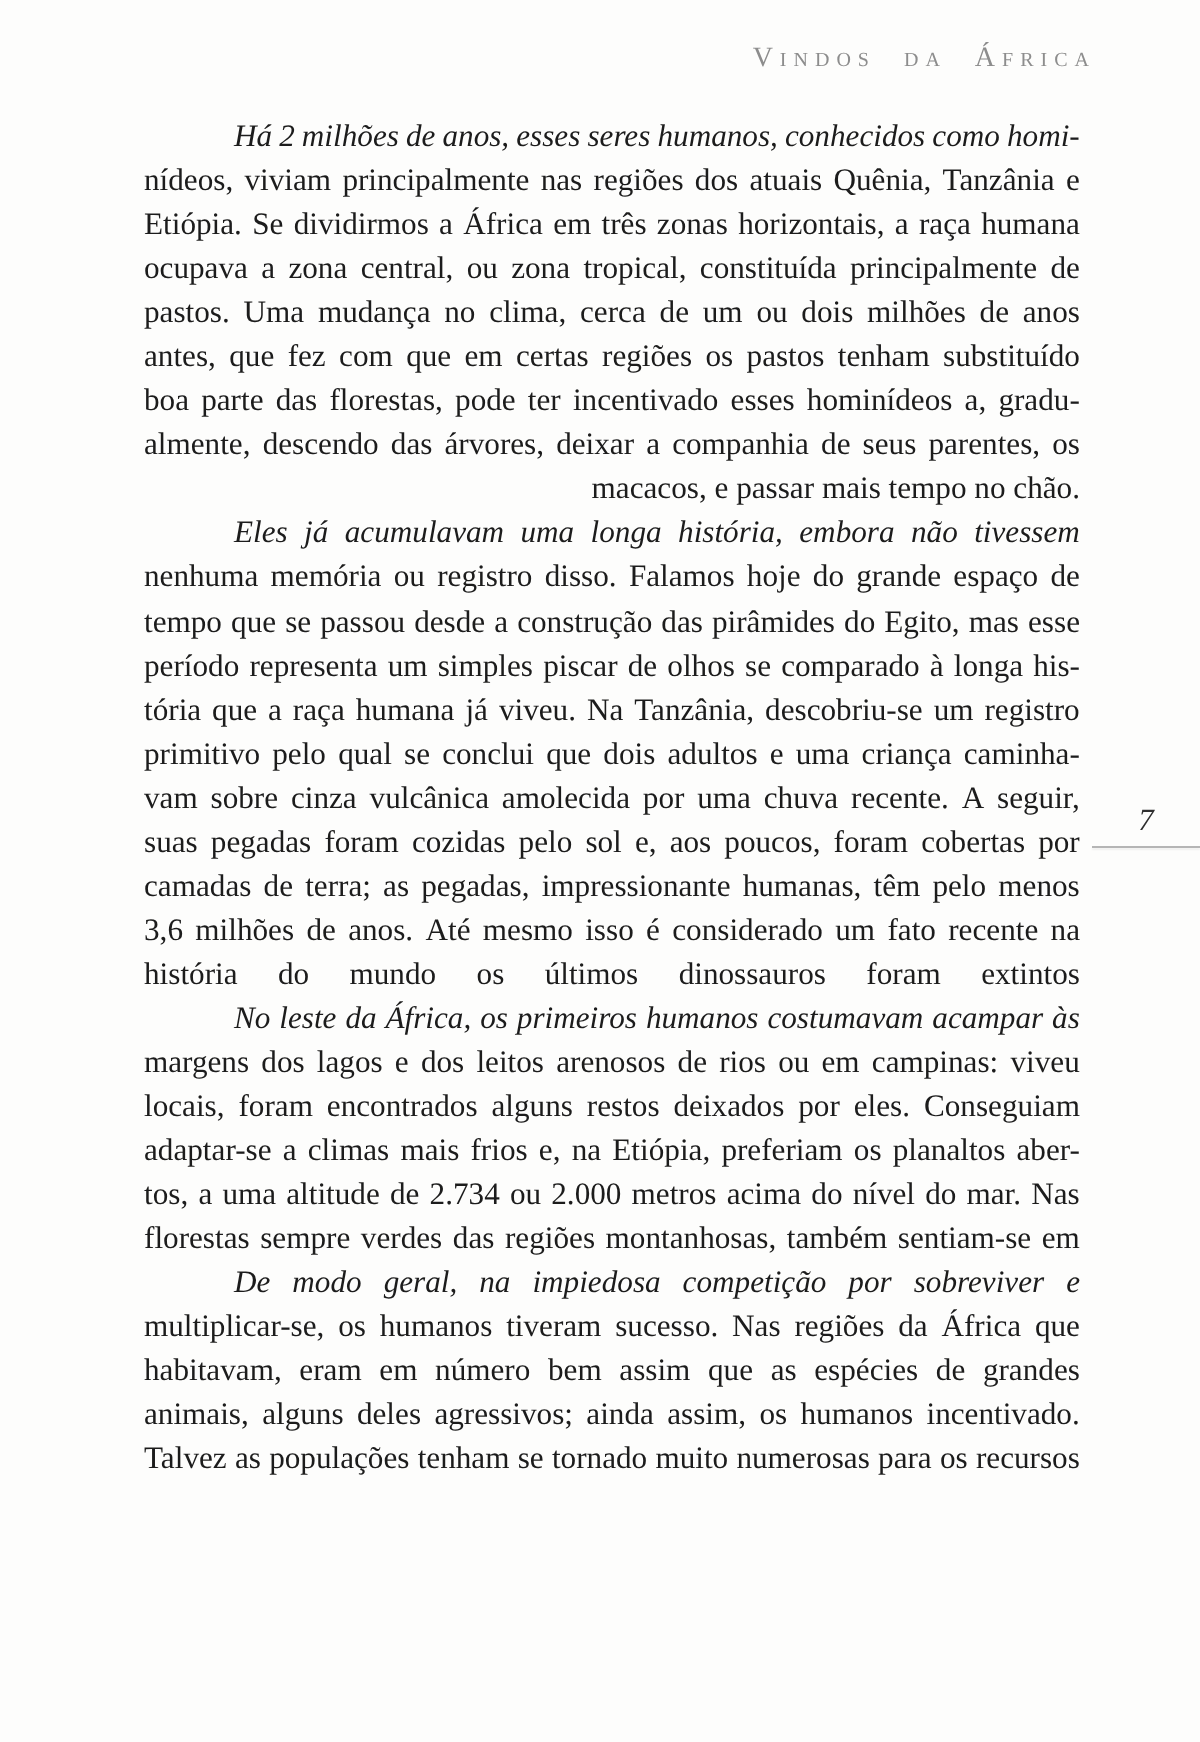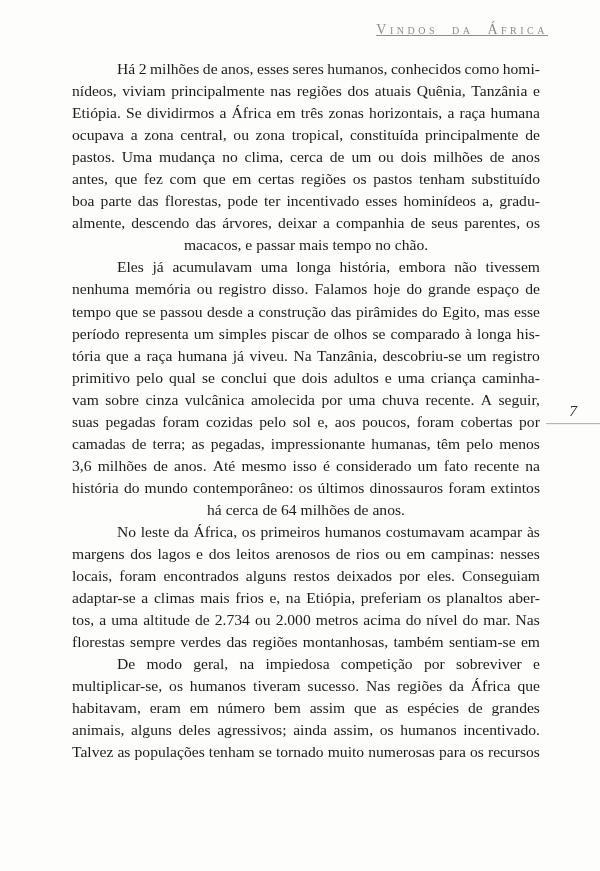--- a/index.html
+++ b/index.html
@@ -18,21 +18,20 @@
   .running-head {
     position: absolute;
     top: 22px;
     right: 52px;
     font-variant: small-caps;
     font-size: 14px;
     letter-spacing: 3.5px;
     word-spacing: 7px;
     color: var(--running-head, #8d8d8d);
     white-space: nowrap;
-    text-decoration: underline;
   }
   .body-text {
     position: absolute;
     left: 72px;
     top: 58px;
     width: 468px;
     font-size: 15.6px;
     line-height: 22.06px;
     color: var(--body-text, #1c1c1c);
   }
@@ -40,24 +39,24 @@
   .line {
     height: 22.06px;
     overflow: visible;
   }
   .line.just {
     display: flex;
     justify-content: space-between;
   }
   .line.plain {
     display: block;
-    text-align: center;
+    text-align: right;
     white-space: nowrap;
   }
-  .line.indent { padding-left: 45px; }
+  .line.indent { padding-left: 45px; font-style: italic; }
   .line span { white-space: nowrap; }
   .folio {
     position: absolute;
     left: 546px;
     top: 401px;
     width: 54px;
   }
   .folio-num {
     text-align: center;
     font-style: italic;
@@ -327,28 +326,26 @@
           <span>considerado</span>
           <span>um</span>
           <span>fato</span>
           <span>recente</span>
           <span>na</span>
         </div>
         <div class="line just">
           <span>história</span>
           <span>do</span>
           <span>mundo</span>
-          <span>contemporâneo:</span>
           <span>os</span>
           <span>últimos</span>
           <span>dinossauros</span>
           <span>foram</span>
           <span>extintos</span>
         </div>
-        <div class="line plain">há cerca de 64 milhões de anos.</div>
       </div>
       <div class="para">
         <div class="line just indent">
           <span>No</span>
           <span>leste</span>
           <span>da</span>
           <span>África,</span>
           <span>os</span>
           <span>primeiros</span>
           <span>humanos</span>
@@ -362,21 +359,21 @@
           <span>lagos</span>
           <span>e</span>
           <span>dos</span>
           <span>leitos</span>
           <span>arenosos</span>
           <span>de</span>
           <span>rios</span>
           <span>ou</span>
           <span>em</span>
           <span>campinas:</span>
-          <span>nesses</span>
+          <span>viveu</span>
         </div>
         <div class="line just">
           <span>locais,</span>
           <span>foram</span>
           <span>encontrados</span>
           <span>alguns</span>
           <span>restos</span>
           <span>deixados</span>
           <span>por</span>
           <span>eles.</span>

